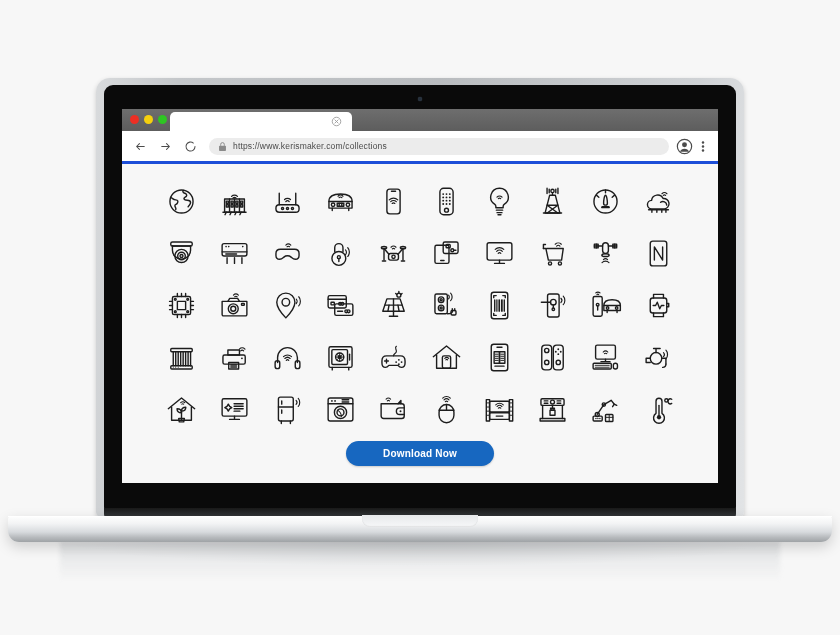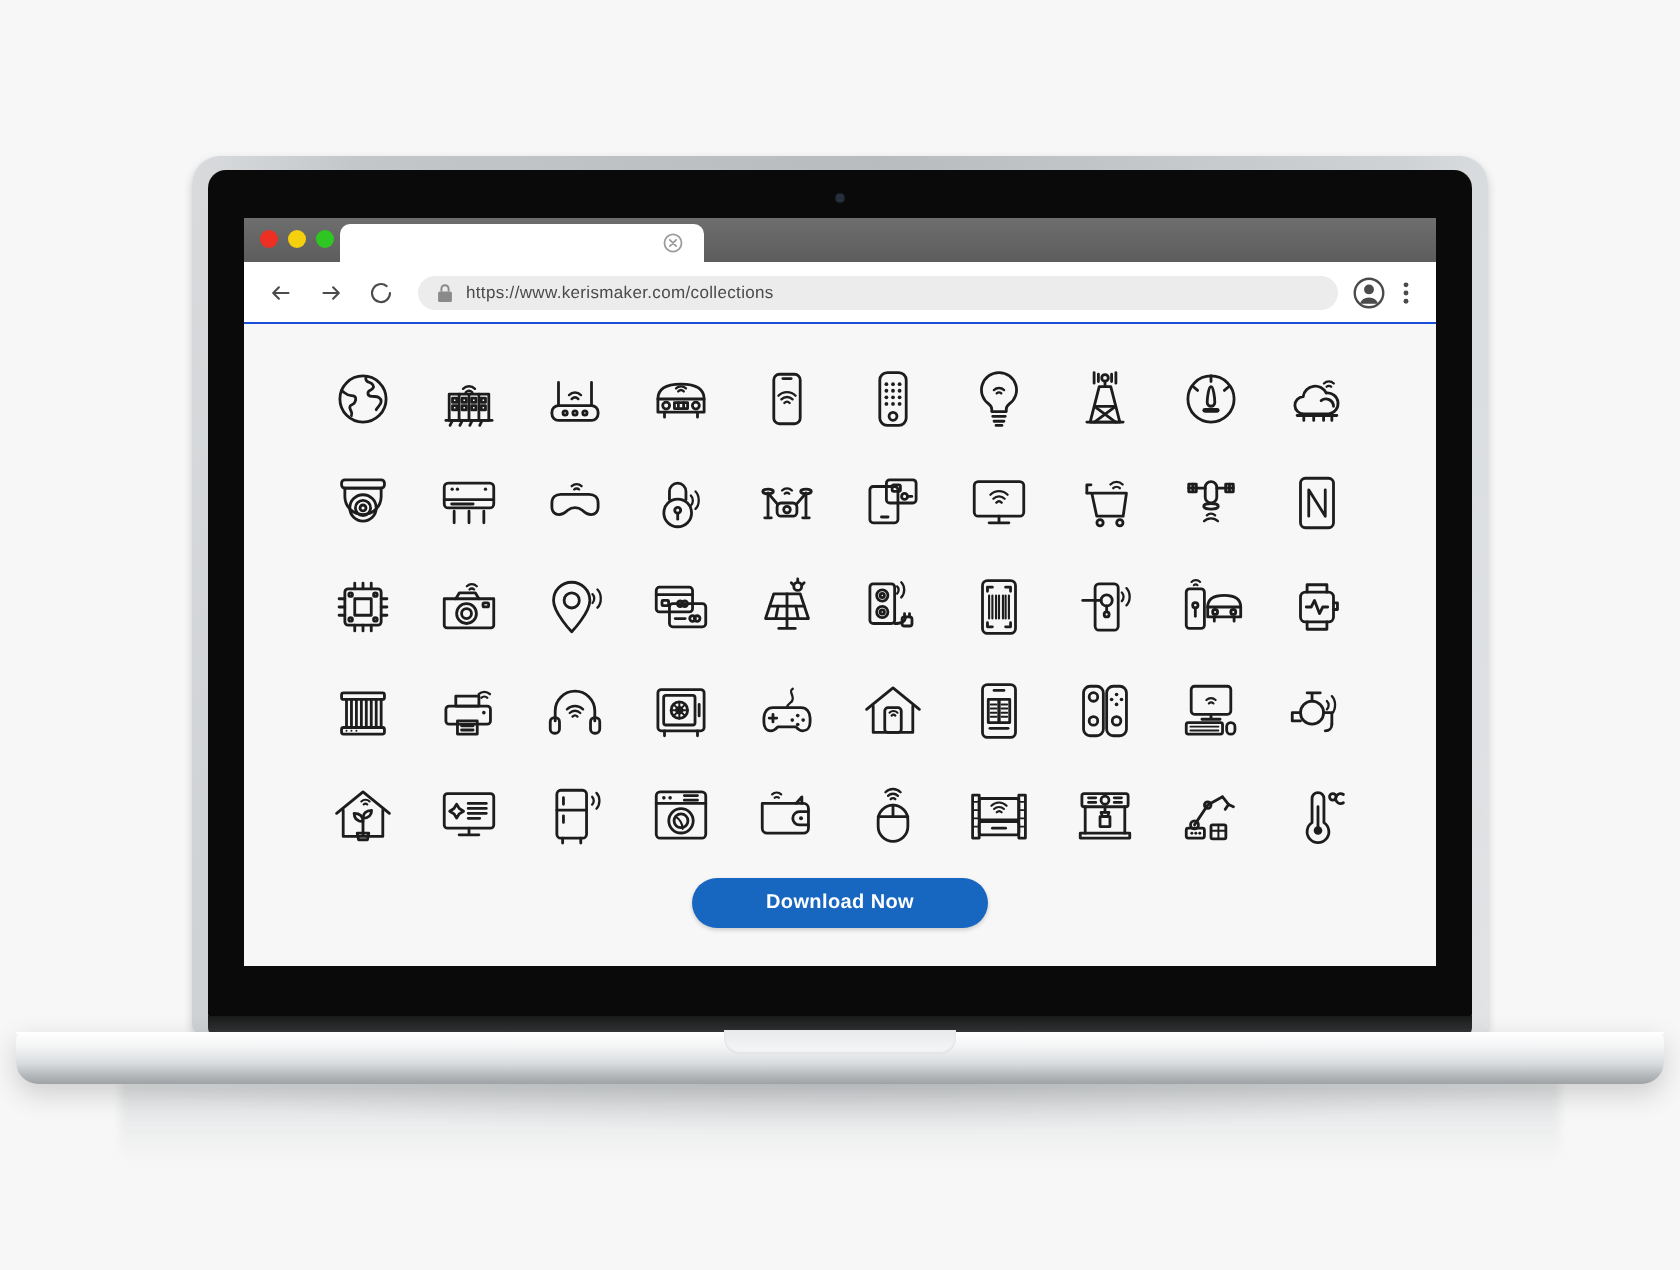--- a/index.html
+++ b/index.html
@@ -78,21 +78,21 @@
     background:#fff;border-radius:5px 5px 0 0;
   }
   #tab-close-icon{
     position:absolute;right:10px;top:4px;width:11px;height:11px;
     color:#9b9b9b;
   }
 
   #toolbar{
     position:relative;height:30px;background:#fff;
     display:flex;align-items:center;padding:0 9px;
-    border-bottom:1px solid #1d4ed8;
+    border-bottom:3px solid #1d4ed8;
   }
   .nav-btn{width:18px;height:18px;margin-right:7px;color:#4b4b4b;flex:0 0 auto;
            display:flex;align-items:center;justify-content:center;}
   #omnibox{
     flex:1 1 auto;height:17px;background:#ececec;border-radius:9px;
     display:flex;align-items:center;padding:0 9px;margin:0 7px 0 3px;
     overflow:hidden;
   }
   #lock-icon{width:9px;height:11px;margin-right:6px;color:#8a8a8a;flex:0 0 auto;}
   #url-text{

